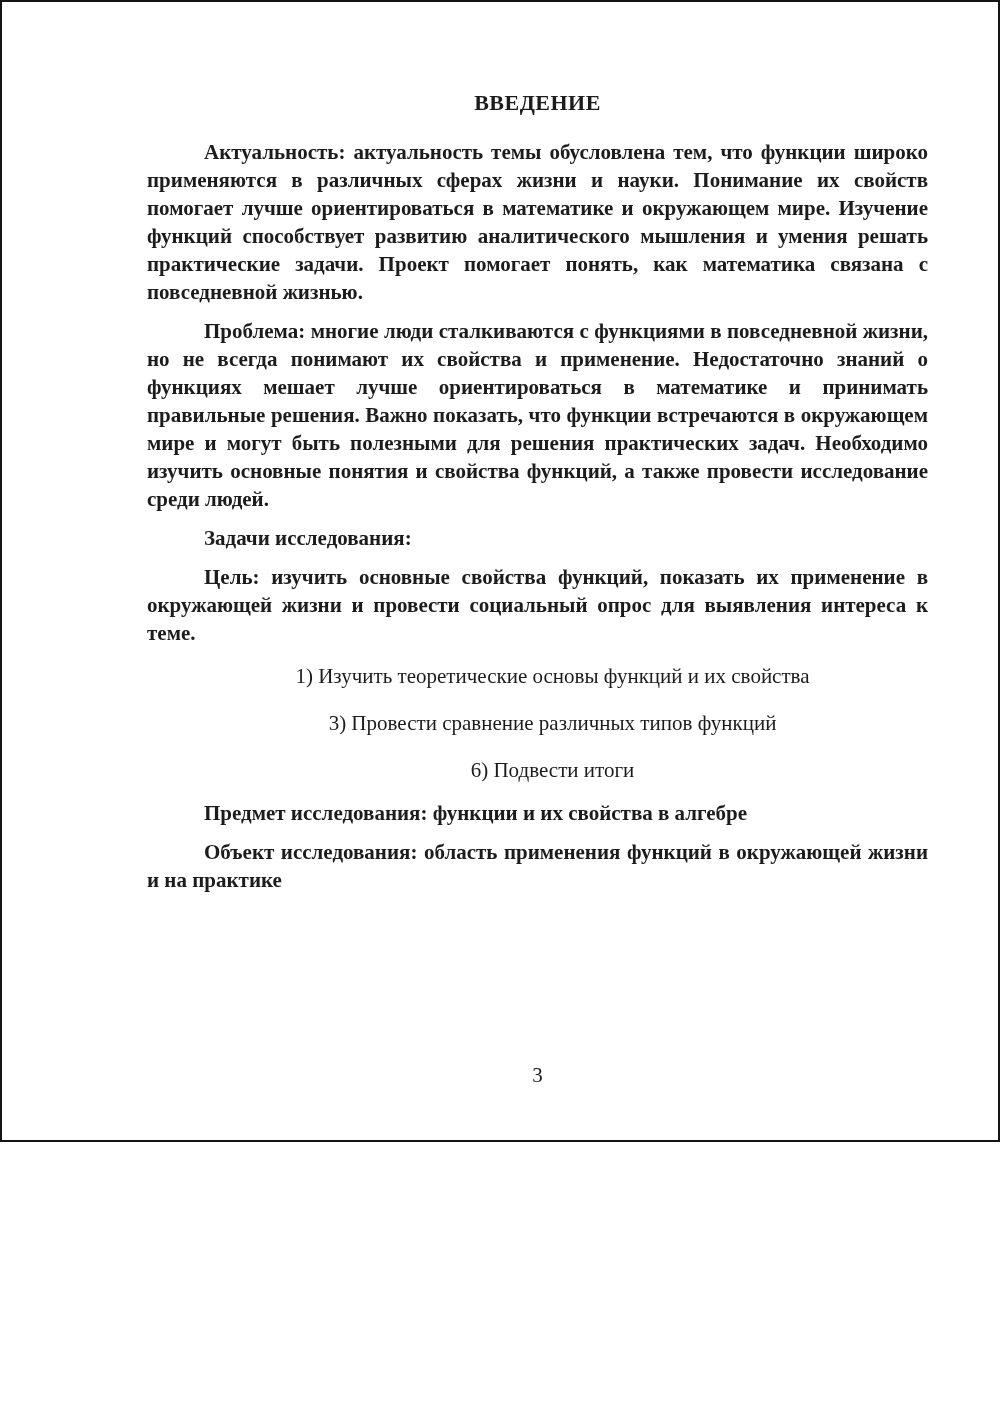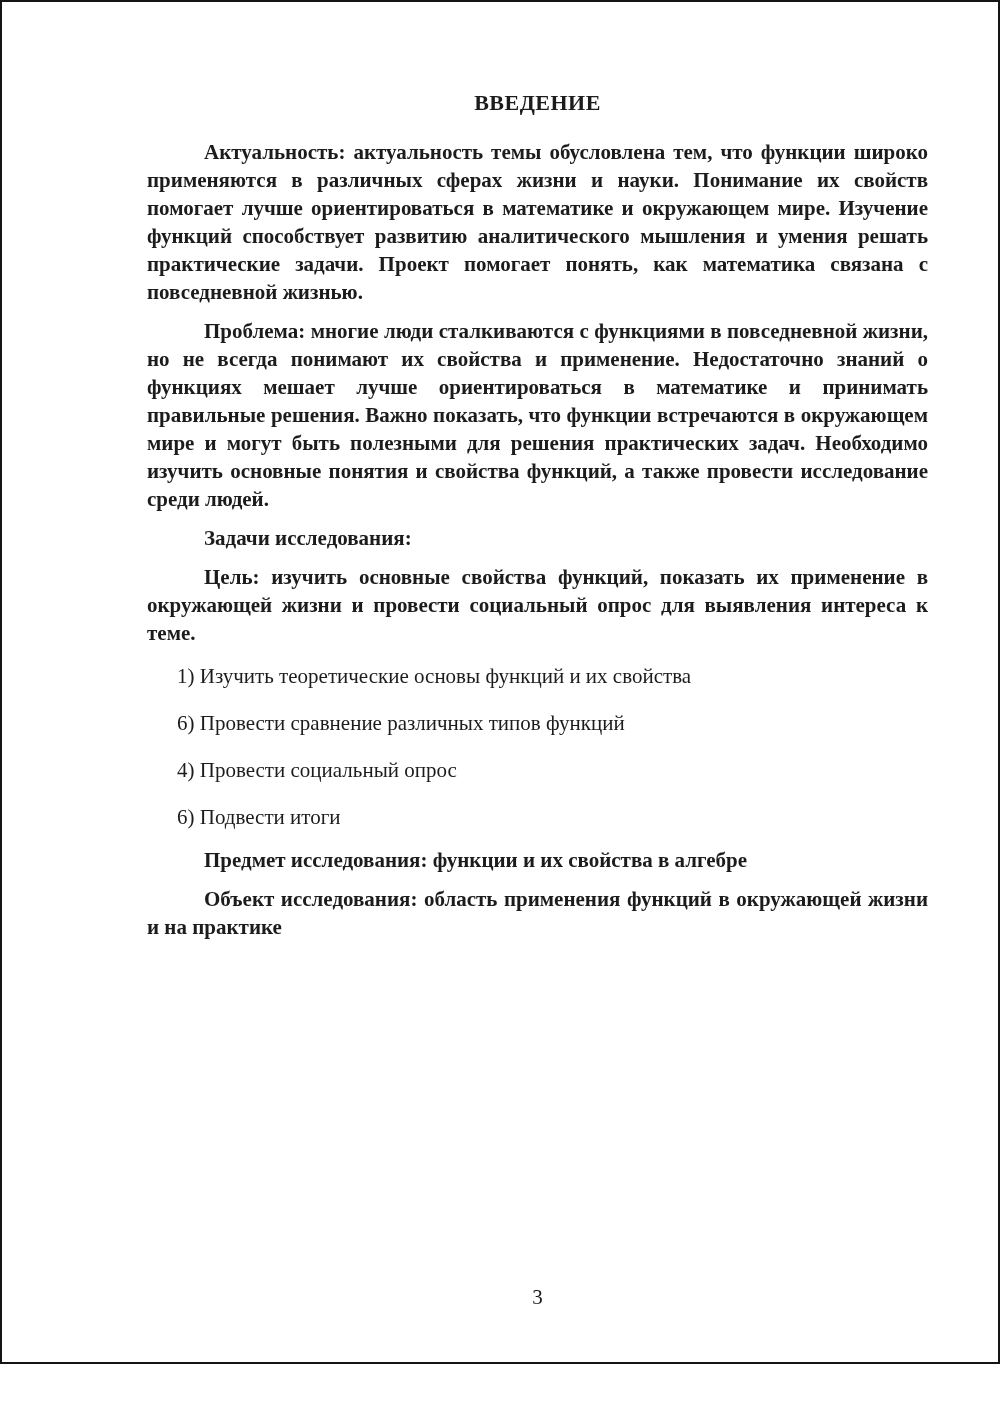--- a/index.html
+++ b/index.html
@@ -3,21 +3,21 @@
 <meta charset="utf-8">
 <style>
   html, body {
     margin: 0;
     padding: 0;
     background: #ffffff;
   }
   .page {
     position: relative;
     width: 1000px;
-    height: 1364px;
+    height: 1142px;
     box-sizing: border-box;
     background: #ffffff;
     border: 2px solid #141414;
     font-family: "Liberation Serif", "DejaVu Serif", serif;
     color: #1c1c1c;
     font-size: 21px;
     padding: 88px 70px 40px 145px;
     overflow: hidden;
   }
   .doc-title {
@@ -33,21 +33,21 @@
     line-height: 28px;
     margin: 0 0 11px 0;
     font-weight: bold;
   }
   .tasks {
     margin: 0 0 0 30px;
   }
   .task {
     line-height: 36px;
     margin: 0 0 11px 0;
-    text-align: left;
+    text-align: center;
   }
   .footer {
     position: absolute;
     left: 145px;
     right: 70px;
     bottom: 52px;
     text-align: center;
     font-size: 21px;
   }
 </style>
@@ -61,22 +61,21 @@
   <p class="para">Актуальность: актуальность темы обусловлена тем, что функции широко применяются в различных сферах жизни и науки. Понимание их свойств помогает лучше ориентироваться в математике и окружающем мире. Изучение функций способствует развитию аналитического мышления и умения решать практические задачи. Проект помогает понять, как математика связана с повседневной жизнью.</p>
 
   <p class="para">Проблема: многие люди сталкиваются с функциями в повседневной жизни, но не всегда понимают их свойства и применение. Недостаточно знаний о функциях мешает лучше ориентироваться в математике и принимать правильные решения. Важно показать, что функции встречаются в окружающем мире и могут быть полезными для решения практических задач. Необходимо изучить основные понятия и свойства функций, а также провести исследование среди людей.</p>
 
   <p class="para">Задачи исследования:</p>
 
   <p class="para">Цель: изучить основные свойства функций, показать их применение в окружающей жизни и провести социальный опрос для выявления интереса к теме.</p>
 
   <div class="tasks">
     <p class="task">1) Изучить теоретические основы функций и их свойства</p>
-    <p class="task">6) Провести сравнение различных типов функций</p>
-    <p class="task">4) Провести социальный опрос</p>
+    <p class="task">3) Провести сравнение различных типов функций</p>
     <p class="task">6) Подвести итоги</p>
   </div>
 
   <p class="para">Предмет исследования: функции и их свойства в алгебре</p>
 
   <p class="para">Объект исследования: область применения функций в окружающей жизни и на практике</p>
 
 
   <div class="footer">
     <span>3</span>

